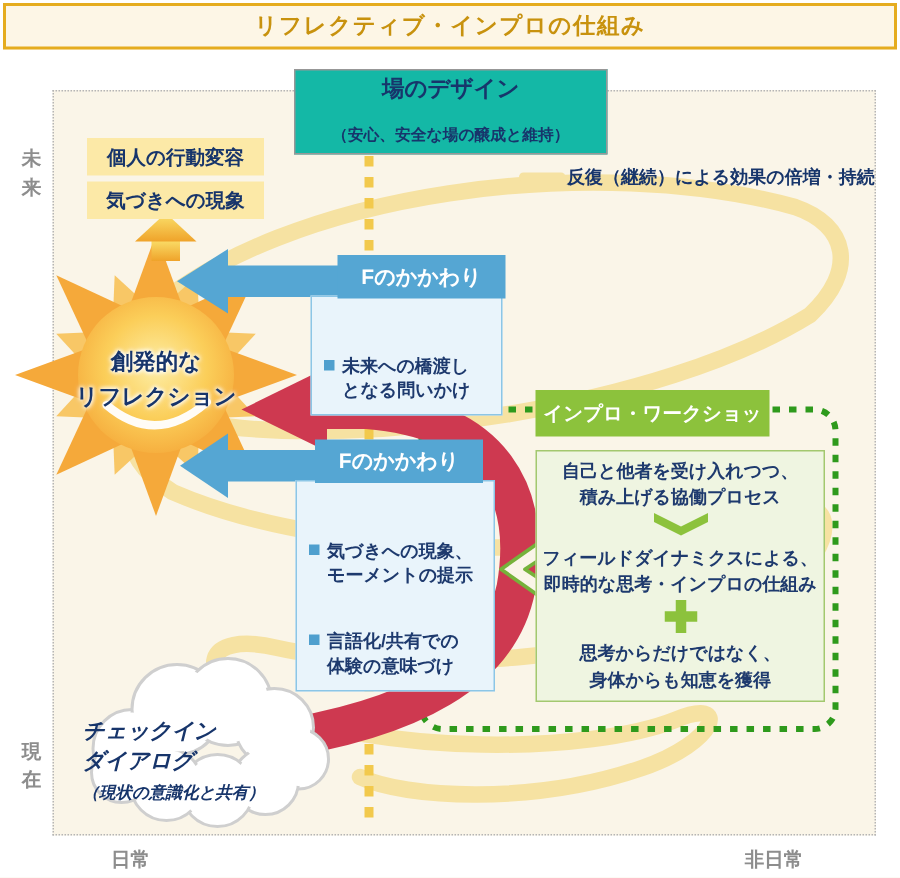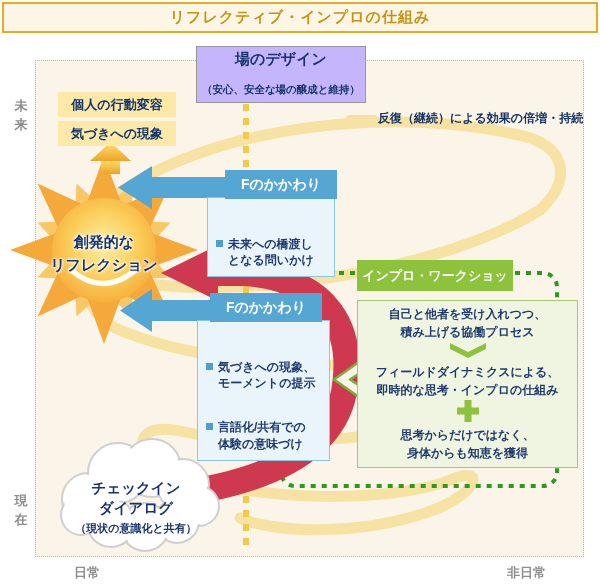--- a/index.html
+++ b/index.html
@@ -17,22 +17,22 @@
   }
   .banner span{font-size:15px;font-weight:bold;color:#c8920e;letter-spacing:1px;}
   
   .stage{
     left:35px;top:60px;width:549px;height:497px;box-sizing:border-box;
     background:#faf5e8;border:1px dotted #b5b5b5;
   }
   svg.layer{left:0;top:0;}
   
   .field-box{
-    left:196px;top:46px;width:170px;box-sizing:border-box;
-    background:#c4b5fd;border:1px solid #979797;text-align:center;padding:3px 0 5px;
+    left:196px;top:46px;width:209px;box-sizing:border-box;
+    background:#14b8a6;border:1px solid #979797;text-align:center;padding:3px 0 5px;
   }
   .fb-title{font-size:15px;font-weight:bold;color:#17356b;}
   .fb-sub{font-size:10.5px;font-weight:bold;color:#17356b;margin-top:14px;}
   
   .outcome{
     width:118px;height:25px;left:58px;background:#fce9a7;
     font-size:13px;font-weight:bold;color:#17356b;text-align:center;line-height:25px;
   }
   
   .legend-label{left:378px;top:110px;font-size:12px;font-weight:bold;color:#17356b;}
@@ -50,36 +50,36 @@
   .bullet .sq{width:7px;height:7px;background:#4f9fce;margin-top:4px;flex:none;}
   .bullet .bt{
     font-size:12px;font-weight:bold;color:#1e3a6e;line-height:1.35;white-space:pre-line;
   }
   
   .ws-header{
     left:357px;top:260px;width:156px;height:31px;background:#8cc23c;color:#fff;
     font-size:13px;font-weight:bold;text-align:center;line-height:31px;
   }
   .ws-body{
-    left:357px;top:300px;width:221px;height:168px;box-sizing:border-box;
+    left:357px;top:300px;width:193px;height:168px;box-sizing:border-box;
     background:#eff5e1;border:1px solid #a3c86f;
     display:flex;flex-direction:column;align-items:center;justify-content:space-evenly;
     padding:4px 0;
   }
   .ws-step{
     font-size:12px;font-weight:bold;color:#1e3a6e;text-align:center;
     line-height:1.45;white-space:pre-line;
   }
   
   .sun-label{
     left:34px;top:231px;width:140px;text-align:center;white-space:pre-line;
     font-size:15px;font-weight:bold;color:#17356b;line-height:1.5;
     text-shadow:0 0 3px #fff,0 0 3px #fff,0 0 4px #fff;
   }
-  .cloud-label{left:55px;top:478px;width:162px;text-align:center;color:#17356b;}
+  .cloud-label{left:55px;top:478px;width:162px;text-align:left;color:#17356b;font-style:italic;}
   .cloud-title{font-size:14.5px;font-weight:bold;line-height:1.4;white-space:pre-line;}
   .cloud-sub{font-size:11px;font-weight:bold;margin-top:2px;}
   
   .v-label{
     width:16px;font-size:13px;font-weight:bold;color:#8d8d8d;
     line-height:1.45;word-break:break-all;text-align:center;
   }
   .h-label{width:60px;font-size:13px;font-weight:bold;color:#8d8d8d;text-align:center;}
 </style>
 </head>
@@ -255,13 +255,13 @@
 
 <div class="abs cloud-label">
   <div class="cloud-title">チェックイン
 ダイアログ</div>
   <div class="cloud-sub">（現状の意識化と共有）</div>
 </div>
 
 <div class="abs v-label" style="left:13px;top:97px;">未来</div>
 <div class="abs v-label" style="left:13px;top:492px;">現在</div>
 <div class="abs h-label" style="left:57px;top:564px;">日常</div>
-<div class="abs h-label" style="left:486px;top:564px;text-align:right;">非日常</div>
+<div class="abs h-label" style="left:486px;top:564px;">非日常</div>
 
 </body></html>

